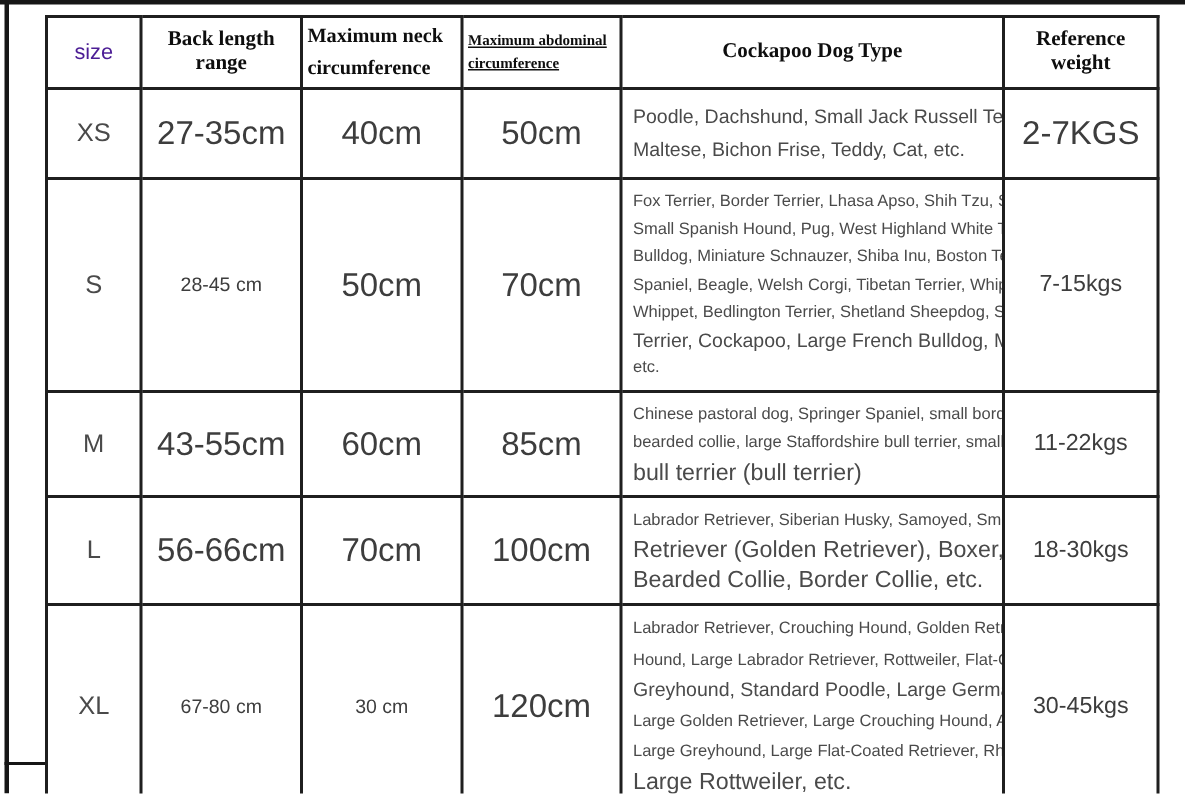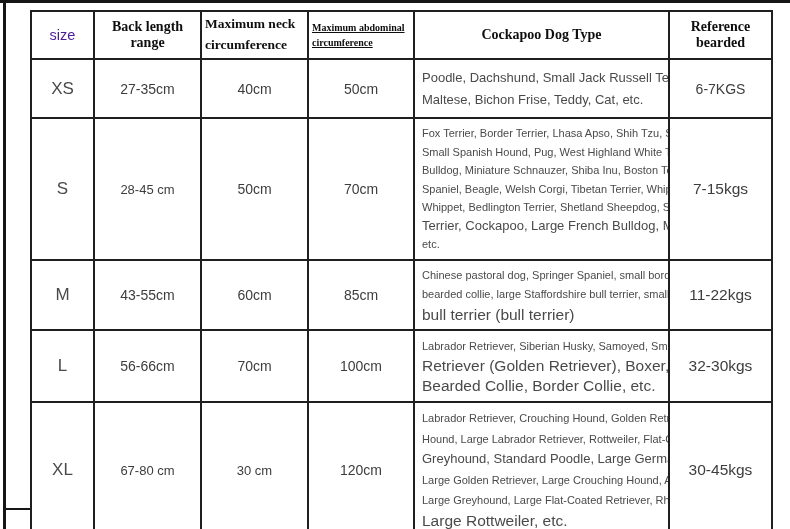--- a/index.html
+++ b/index.html
@@ -77,21 +77,21 @@
   .row-xs .dog-line { line-height: 22px; }
   .row-s  .dog-line { line-height: 18.5px; }
   .row-m  .dog-line { line-height: 19.5px; }
   .row-l  .dog-line { line-height: 20px; }
   .row-xl .dog-line { line-height: 20.5px; }
 
   
   .t-sm { font-size: 11px; }
   .t-md { font-size: 13px; }
   .t-lg { font-size: 15.5px; }
-  .t-xl { font-size: 14px; }
+  .t-xl { font-size: 22px; }
 </style>
 </head>
 <body>
 
 <div id="page">
   <div class="frame-top"></div>
   <div class="frame-left"></div>
   <div class="frame-bottom"></div>
 
   <table class="size-chart">
@@ -103,34 +103,34 @@
         <col class="col-dog_type">
         <col class="col-weight">
     </colgroup>
     <thead>
       <tr id="header-row">
           <th class="header-cell header-size">size</th>
           <th class="header-cell header-back">Back length range</th>
           <th class="header-cell header-neck">Maximum neck circumference</th>
           <th class="header-cell header-abdominal">Maximum abdominal circumference</th>
           <th class="header-cell header-dog_type">Cockapoo Dog Type</th>
-          <th class="header-cell header-weight">Reference bearded</th>
+          <th class="header-cell header-weight">Reference weight</th>
         </tr>
     </thead>
     <tbody id="table-body">
         <tr class="row-xs">
           <td class="cell-size">XS</td>
           <td class="cell-measure"><span class="t-xl">27-35cm</span></td>
           <td class="cell-measure"><span class="t-xl">40cm</span></td>
           <td class="cell-measure"><span class="t-xl">50cm</span></td>
           <td class="cell-dogtype">
             <div class="dog-line t-md">Poodle, Dachshund, Small Jack Russell Terrier, Border Terrier,</div>
             <div class="dog-line t-md">Maltese, Bichon Frise, Teddy, Cat, etc.</div>
           </td>
-          <td class="cell-weight-td"><span class="t-xl">6-7KGS</span></td>
+          <td class="cell-weight-td"><span class="t-xl">2-7KGS</span></td>
         </tr>
         <tr class="row-s">
           <td class="cell-size">S</td>
           <td class="cell-measure"><span class="t-md">28-45 cm</span></td>
           <td class="cell-measure"><span class="t-xl">50cm</span></td>
           <td class="cell-measure"><span class="t-xl">70cm</span></td>
           <td class="cell-dogtype">
             <div class="dog-line t-sm">Fox Terrier, Border Terrier, Lhasa Apso, Shih Tzu, Small Cockapoo,</div>
             <div class="dog-line t-sm">Small Spanish Hound, Pug, West Highland White Terrier, Small French</div>
             <div class="dog-line t-sm">Bulldog, Miniature Schnauzer, Shiba Inu, Boston Terrier, Cocker</div>
@@ -156,21 +156,21 @@
         <tr class="row-l">
           <td class="cell-size">L</td>
           <td class="cell-measure"><span class="t-xl">56-66cm</span></td>
           <td class="cell-measure"><span class="t-xl">70cm</span></td>
           <td class="cell-measure"><span class="t-xl">100cm</span></td>
           <td class="cell-dogtype">
             <div class="dog-line t-sm">Labrador Retriever, Siberian Husky, Samoyed, Small</div>
             <div class="dog-line t-lg">Retriever (Golden Retriever), Boxer, Pointer,</div>
             <div class="dog-line t-lg">Bearded Collie, Border Collie, etc.</div>
           </td>
-          <td class="cell-weight-td"><span class="t-lg">32-30kgs</span></td>
+          <td class="cell-weight-td"><span class="t-lg">18-30kgs</span></td>
         </tr>
         <tr class="row-xl">
           <td class="cell-size">XL</td>
           <td class="cell-measure"><span class="t-md">67-80 cm</span></td>
           <td class="cell-measure"><span class="t-md">30 cm</span></td>
           <td class="cell-measure"><span class="t-xl">120cm</span></td>
           <td class="cell-dogtype">
             <div class="dog-line t-sm">Labrador Retriever, Crouching Hound, Golden Retriever, Large Pointer</div>
             <div class="dog-line t-sm">Hound, Large Labrador Retriever, Rottweiler, Flat-Coated Retriever,</div>
             <div class="dog-line t-md">Greyhound, Standard Poodle, Large German Shepherd,</div>

